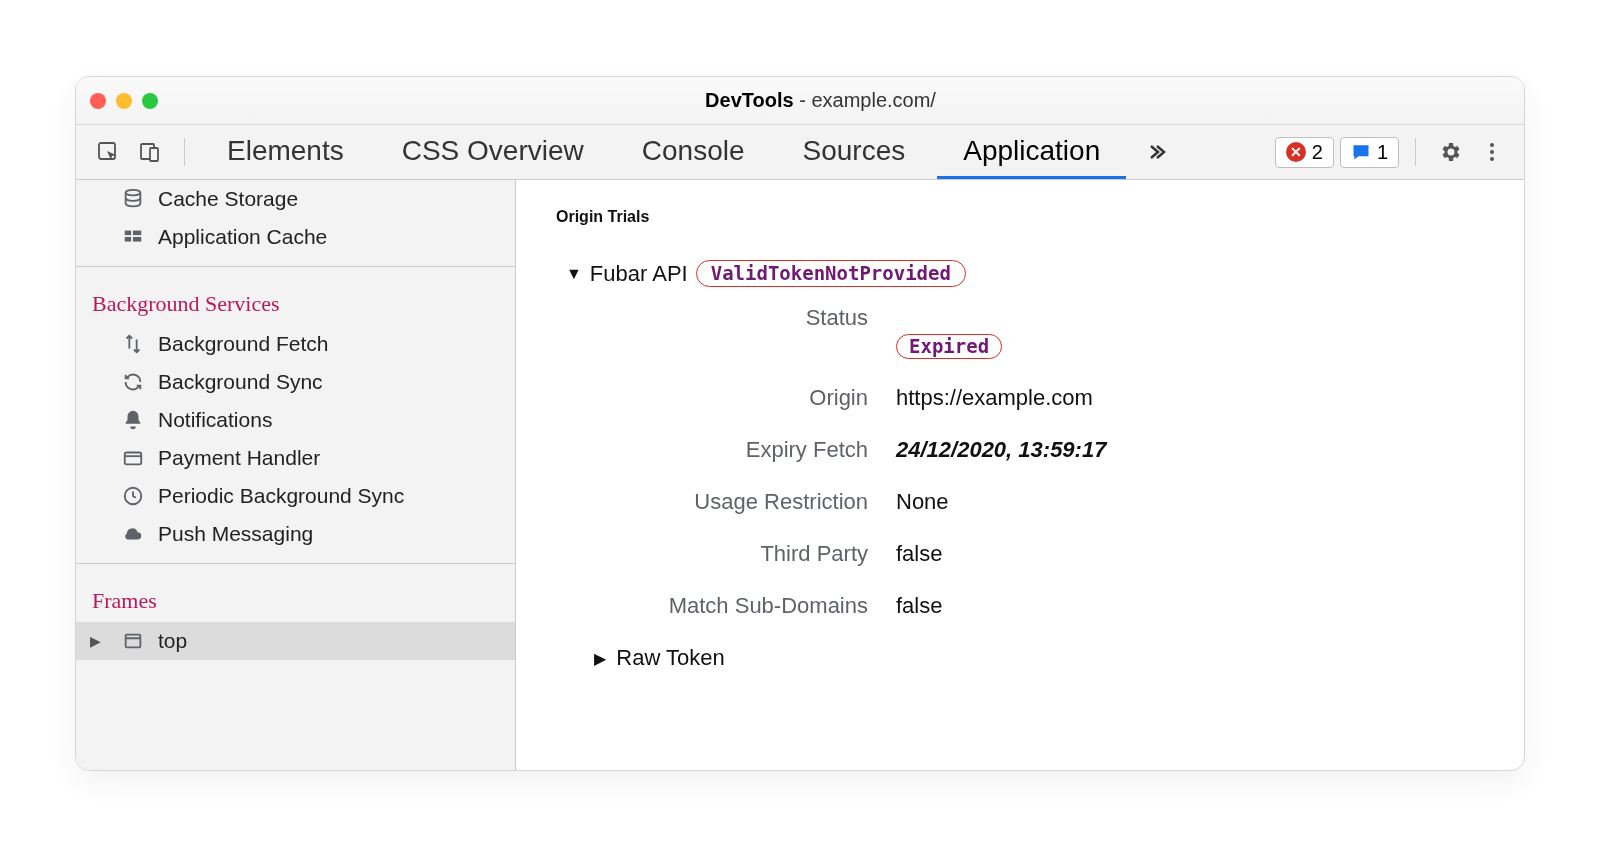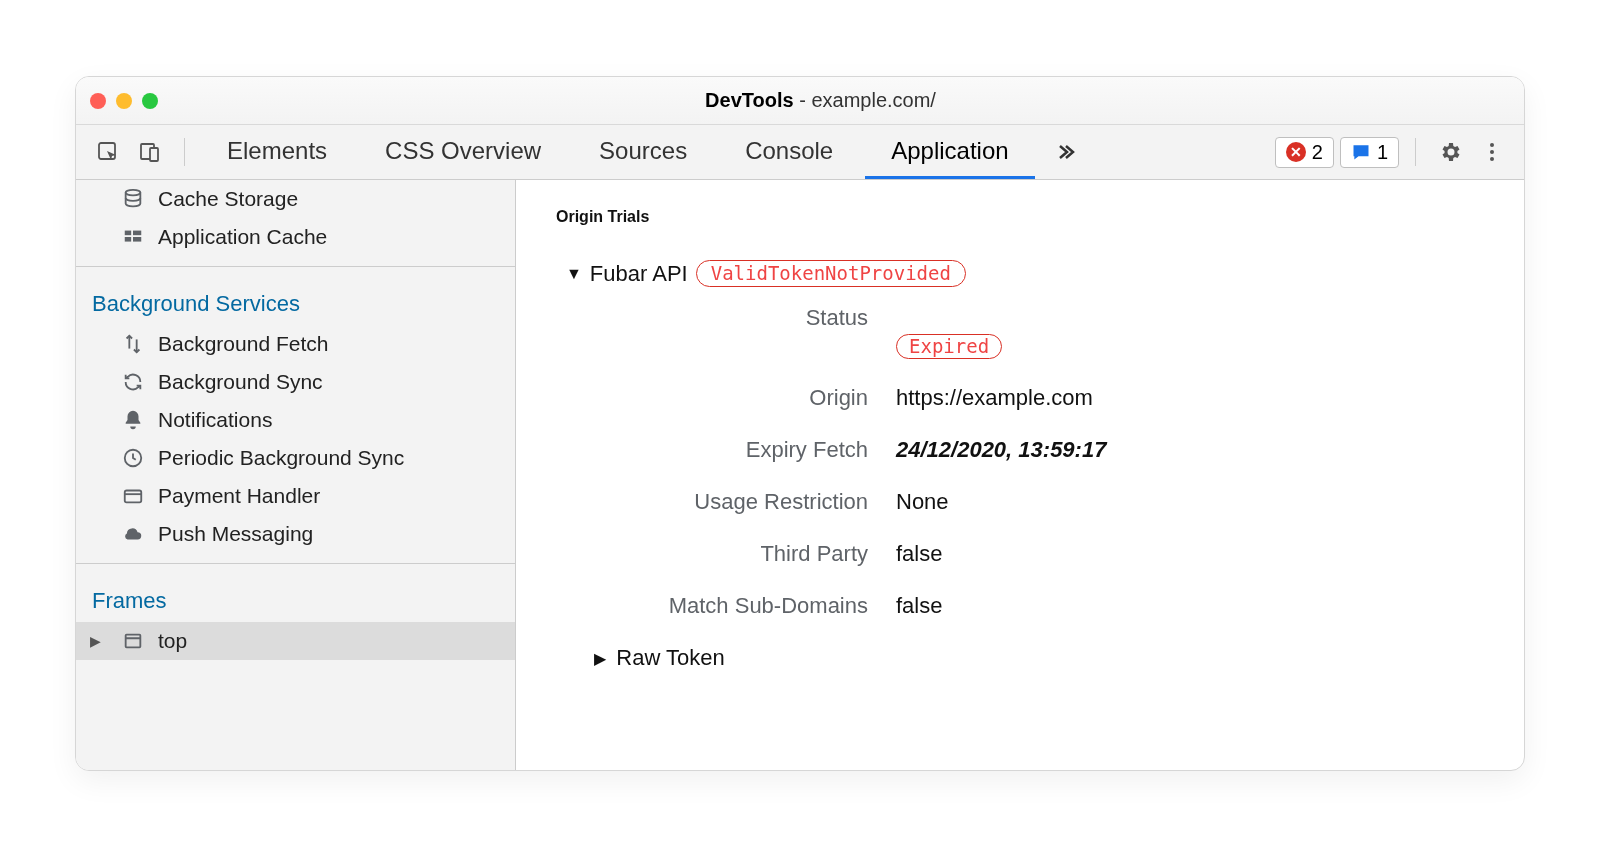--- a/index.html
+++ b/index.html
@@ -39,53 +39,53 @@
     height: 55px;
     background:#f3f3f3;
     border-bottom:1px solid #ccc;
     display:flex; align-items:center;
     padding: 0 14px;
     gap: 6px;
   }
   .tb-icon { width:36px; display:flex; align-items:center; justify-content:center; color:#555; }
   .tb-sep { width:1px; height:28px; background:#ccc; margin:0 10px; }
   .tabs { display:flex; align-items:stretch; height:100%; gap: 6px; }
-  .tab { display:flex; align-items:center; padding: 0 26px; font-size:24px; color:#333; cursor:pointer; border-bottom:3px solid transparent; }
+  .tab { display:flex; align-items:center; padding: 0 26px; font-size:28px; color:#333; cursor:pointer; border-bottom:3px solid transparent; }
   .tab.active { border-bottom-color:#1a73e8; color:#000; }
   .more-tabs { display:flex; align-items:center; padding:0 12px; color:#333; font-size:20px; }
   .flex-spacer{flex:1;}
   .badge-btn { display:flex; align-items:center; gap:6px; border:1px solid #bfbfbf; border-radius:4px; padding:3px 10px; font-size:20px; background:#fff; cursor:pointer; }
   .err-circle{width:20px;height:20px;border-radius:50%;background:#d93025;display:inline-flex;align-items:center;justify-content:center;color:#fff;font-size:14px;font-weight:bold;}
   .msg-icon{display:inline-flex;color:#1a73e8;}
 
   .body { display:flex; height: 590px; justify-content: flex-end; }
 
   .sidebar {
     width: 440px;
     background:#f3f3f3;
     border-right:1px solid #ccc;
     font-size:21px;
     color:#222;
     overflow:hidden;
   }
   .side-item { display:flex; align-items:center; gap:12px; padding: 7px 10px 7px 44px; cursor:pointer; }
   .side-item.selected { background:#dcdcdc; }
   .side-item .icon { width:26px; display:inline-flex; justify-content:center; color:#5f6368;}
-  .side-header { padding: 14px 10px 8px 16px; color:#0369a1; font-size:22px; }
+  .side-header { padding: 14px 10px 8px 16px; color:#be185d; font-size:22px;font-family:Liberation Serif, serif; }
   .side-sep { height:1px; background:#ccc; margin:10px 0; }
   .side-item .tri { width:14px; margin-left:-30px; margin-right:4px; font-size:14px; color:#555;}
 
   .main {
     flex:1; padding: 28px 40px; font-size:22px; color:#111;
   }
   .main h3 { font-size:16px; margin-bottom:28px; }
 
   .trial-row { display:flex; align-items:center; gap:8px; padding: 6px 0 18px 10px; font-size:22px;}
   .disclosure { font-size:16px; }
-  .pill { border:1.5px solid #d93025; color:#ef4444; border-radius:999px; padding:1px 14px 2px; font-family: ui-monospace, SFMono-Regular, Menlo, monospace; font-size:19px; }
+  .pill { border:1.5px solid #d93025; color:#701a75; border-radius:999px; padding:1px 14px 2px; font-family: ui-monospace, SFMono-Regular, Menlo, monospace; font-size:19px;font-weight:bold; }
   .pill.small{ font-size:19px; padding:0 12px 1px;margin-top:29px; }
 
   .kv { display:grid; grid-template-columns: 310px 1fr; row-gap:26px; margin-left: 30px;}
   .kv .k { text-align:right; color:#5f6368; font-size:22px; padding-right:28px;}
   .kv .v { color:#111; font-size:22px;}
   .kv .v .pill { display:inline-block; }
   .red-bold{ color:#d93025; font-weight:700;font-style:italic; }
 
   .raw-row { margin-top:26px; margin-left:38px; display:flex; align-items:center; gap:10px; font-size:22px;}
 </style>
@@ -123,24 +123,24 @@
     </div>
     <div class="tb-sep"></div>
     <div class="tabs">
       <div class="tab">
           <span>Elements</span>
         </div>
       <div class="tab">
           <span>CSS Overview</span>
         </div>
       <div class="tab">
+          <span>Console</span>
+        </div>
+      <div class="tab">
           <span>Sources</span>
-        </div>
-      <div class="tab">
-          <span>Console</span>
         </div>
       <div class="tab active">
           <span>Application</span>
         </div>
     </div>
     <div class="more-tabs">
       <svg width="24" height="24" viewBox="0 0 24 24" stroke="#333" stroke-width="2.5" fill="none">
           <path d="M7 6 L14 12 L7 18"></path>
           <path d="M13 6 L20 12 L13 18"></path>
         </svg>
@@ -227,34 +227,34 @@
         <span class="icon">
             <svg width="22" height="22" viewBox="0 0 24 24" fill="#5f6368">
               <path d="M12 2a6 6 0 00-6 6v4l-2 3v1h16v-1l-2-3V8a6 6 0 00-6-6zm0 20a3 3 0 003-3H9a3 3 0 003 3z"></path>
             </svg>
           </span>
         <span>Notifications</span>
       </div>
       <div class="side-item">
         <span class="icon">
             <svg width="22" height="22" viewBox="0 0 24 24" fill="none" stroke="#5f6368" stroke-width="2">
+              <rect x="3" y="6" width="18" height="13" rx="2"></rect>
+              <path d="M3 10h18"></path>
+            </svg>
+          </span>
+        <span>Payment Handler</span>
+      </div>
+      <div class="side-item">
+        <span class="icon">
+            <svg width="22" height="22" viewBox="0 0 24 24" fill="none" stroke="#5f6368" stroke-width="2">
               <circle cx="12" cy="12" r="9"></circle>
               <path d="M12 7v5l3 2"></path>
             </svg>
           </span>
         <span>Periodic Background Sync</span>
-      </div>
-      <div class="side-item">
-        <span class="icon">
-            <svg width="22" height="22" viewBox="0 0 24 24" fill="none" stroke="#5f6368" stroke-width="2">
-              <rect x="3" y="6" width="18" height="13" rx="2"></rect>
-              <path d="M3 10h18"></path>
-            </svg>
-          </span>
-        <span>Payment Handler</span>
       </div>
       <div class="side-item">
         <span class="icon">
             <svg width="22" height="22" viewBox="0 0 24 24" fill="#5f6368">
               <path d="M6 18h11a4 4 0 000-8 6 6 0 00-11.7 1.5A3.5 3.5 0 006 18z"></path>
             </svg>
           </span>
         <span>Push Messaging</span>
       </div>
 

